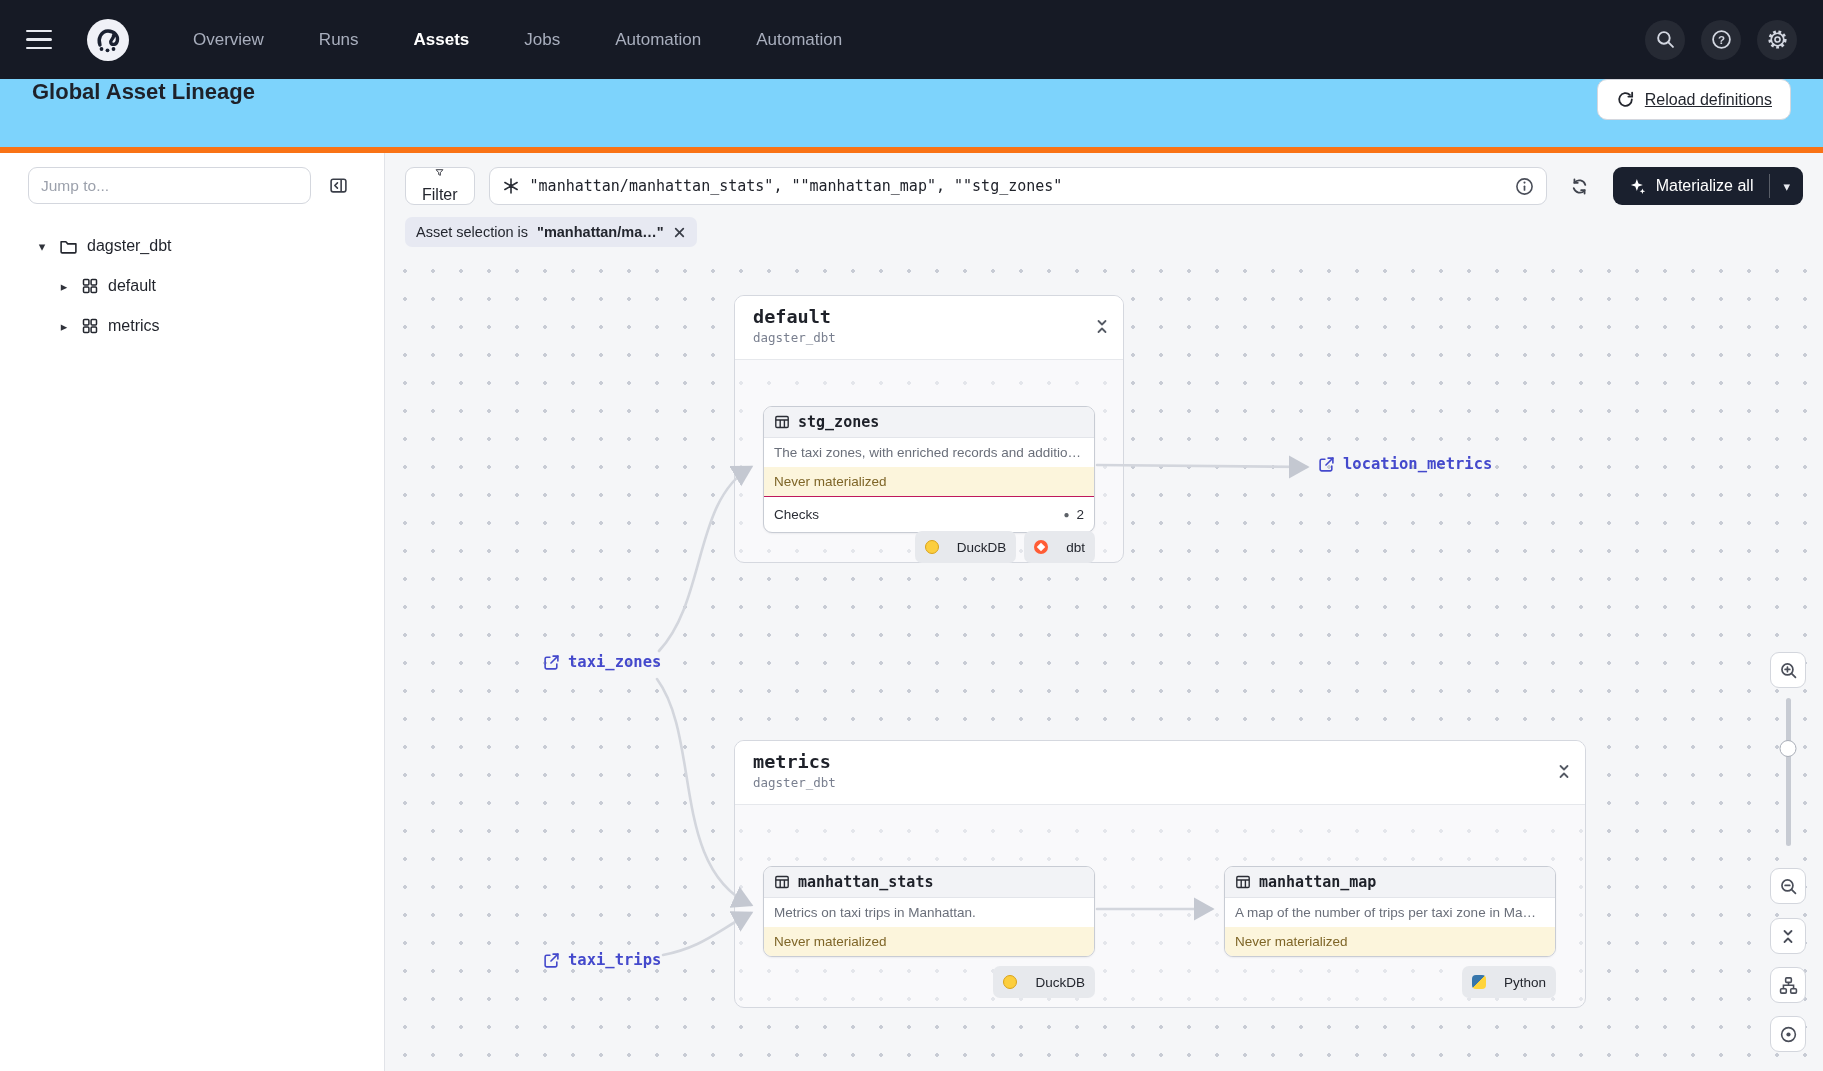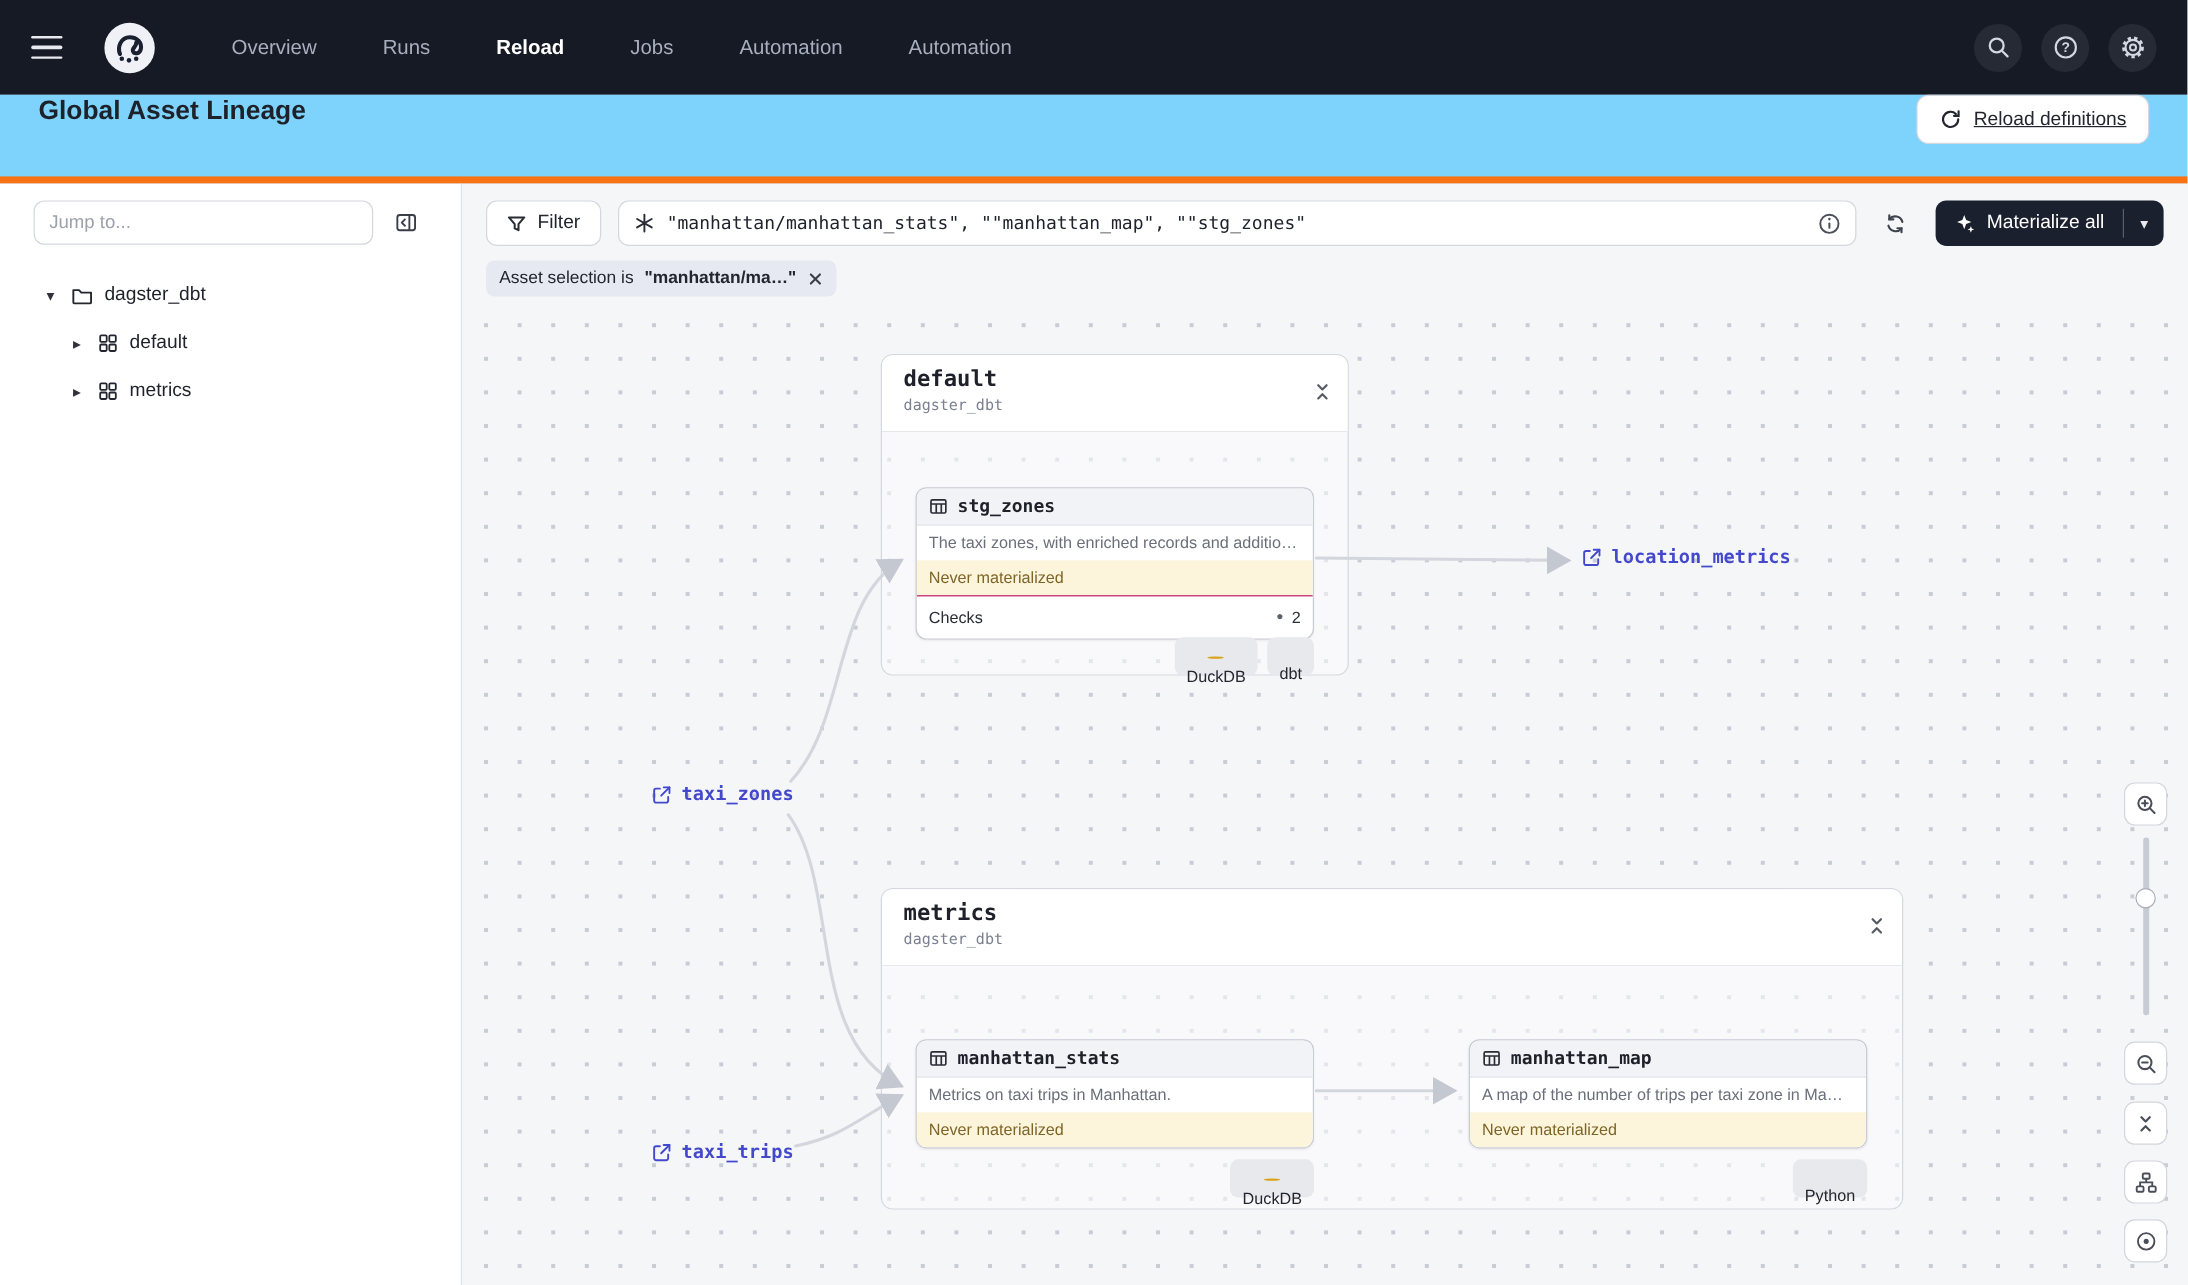--- a/index.html
+++ b/index.html
@@ -39,21 +39,21 @@
   .tree { margin-top:22px; }
   .tree-row { display:flex; align-items:center; height:40px; font-size:16px; color:#1F222A; cursor:pointer; gap:9px; }
   .tree-row .caret { width:16px; text-align:center; font-size:13px; color:#30333B; }
   .indent-0 { padding-left:34px; }
   .indent-1 { padding-left:56px; }
 
   .graphpanel { flex:1; display:flex; flex-direction:column; background:#F5F6F8; }
 
   .gtoolbar { display:flex; align-items:center; gap:14px; margin:14px 20px 0 20px; }
   .filter-btn { height:38px; display:flex; align-items:center; gap:9px; padding:0 16px;
-                background:#FFF; border:1px solid #D4D7DE; border-radius:9px; font-size:16px; color:#23262E; cursor:pointer; }
+                background:#FFF; border:1px solid #D4D7DE; border-radius:9px; font-size:16px; color:#23262E; cursor:pointer;flex-direction:column; }
   .sel-wrap { flex:1; height:38px; background:#FFF; border:1px solid #D4D7DE; border-radius:9px;
               display:flex; align-items:center; gap:10px; padding:0 12px; }
   .sel-input { flex:1; border:none; outline:none; background:transparent;
                font-family:"DejaVu Sans Mono", monospace; font-size:15px; color:#20232B; }
   .icon-plain { width:38px; height:38px; display:flex; align-items:center; justify-content:center;
                 color:#3F434D; cursor:pointer; border-radius:8px; }
   .mat-btn { height:38px; background:#1A202E; border-radius:9px; display:flex; align-items:stretch;
              color:#FFF; overflow:hidden; cursor:pointer; }
   .mat-main { display:flex; align-items:center; gap:10px; padding:0 16px; font-size:16px; font-weight:500; }
   .mat-div { width:1px; background:rgba(255,255,255,0.28); margin:7px 0; }
@@ -87,22 +87,22 @@
   .node-desc { height:29px; display:flex; align-items:center; padding:0 10px; font-size:13.5px; color:#6A6F7A;
                white-space:nowrap; overflow:hidden; }
   .node-status { height:29px; display:flex; align-items:center; padding:0 10px; font-size:13.5px;
                  color:#7E6527; background:#FCF5DC; }
   .node-checks { height:36px; display:flex; align-items:center; justify-content:space-between; padding:0 10px;
                  border-top:1px solid #be185d; font-size:13.5px; color:#2A2D35; }
   .checks-right { display:flex; align-items:center; gap:7px; }
   .checks-dot { font-size:10px; color:#5C6167; }
 
   .tagrow { position:absolute; width:332px; display:flex; justify-content:flex-end; gap:8px; }
-  .tag { display:inline-flex; align-items:center; gap:7px; height:26px; padding:16px 10px; background:#E7E9ED;
-         border-radius:7px; font-size:13.5px; font-weight:500; color:#23262E; cursor:pointer;flex-direction:column; }
+  .tag { display:inline-flex; align-items:center; gap:18px; height:26px; padding:16px 10px; background:#E7E9ED;
+         border-radius:7px; font-size:13.5px; font-weight:500; color:#23262E; cursor:pointer; }
   .duck-ico { width:14px; height:14px; border-radius:50%; background:#FCCE3E; border:1px solid #D9A31B; }
   .dbt-ico { width:14px; height:14px; border-radius:50%; background:#FF5C35; position:relative; }
   .dbt-ico::after { content:""; position:absolute; inset:4px; background:#FFF; transform:rotate(45deg); }
   .py-ico { width:14px; height:14px; border-radius:4px; background:linear-gradient(135deg, #3776AB 50%, #FFD43B 50%); }
 
   .ext { position:absolute; display:flex; align-items:center; gap:8px;
          font-family:"DejaVu Sans Mono", monospace; font-size:15.5px; font-weight:600; color:#4449CC; cursor:pointer; }
 
   .rail-btn { position:absolute; right:17px; width:36px; height:36px; background:#FFF; border:1px solid #D3D6DD;
               border-radius:9px; display:flex; align-items:center; justify-content:center; color:#4A4E59; cursor:pointer; }
@@ -124,21 +124,21 @@
   <svg class="logo" viewBox="0 0 44 44">
     <circle cx="22" cy="22" r="21" fill="#F0F1F7"></circle>
     <path d="M14 27c-2.5-6 1-14 8-14 6.5 0 10.5 5 9.3 10-1 4.2-5.6 4.2-6.5 1.6-.9-2.8 3.2-3.8 2.7-7" stroke="#1A2030" stroke-width="3.4" fill="none" stroke-linecap="round"></path>
     <circle cx="15.5" cy="31" r="1.9" fill="#1A2030"></circle>
     <circle cx="21.5" cy="32.3" r="1.9" fill="#1A2030"></circle>
     <circle cx="27.5" cy="31" r="1.9" fill="#1A2030"></circle>
   </svg>
   <div class="nav-links">
     <span class="nav-link">Overview</span>
     <span class="nav-link">Runs</span>
-    <span class="nav-link active">Reload</span>
+    <span class="nav-link active">Assets</span>
     <span class="nav-link">Jobs</span>
     <span class="nav-link">Automation</span>
     <span class="nav-link">Automation</span>
   </div>
   <div class="nav-right">
     <div class="nav-iconbtn">
       <svg width="21" height="21" viewBox="0 0 20 20" fill="none" stroke="#D3D7E1" stroke-width="1.8" stroke-linecap="round">
         <circle cx="8.5" cy="8.5" r="5.5"></circle>
           <path d="M12.8 12.8l4.3 4.3"></path>
       </svg>

